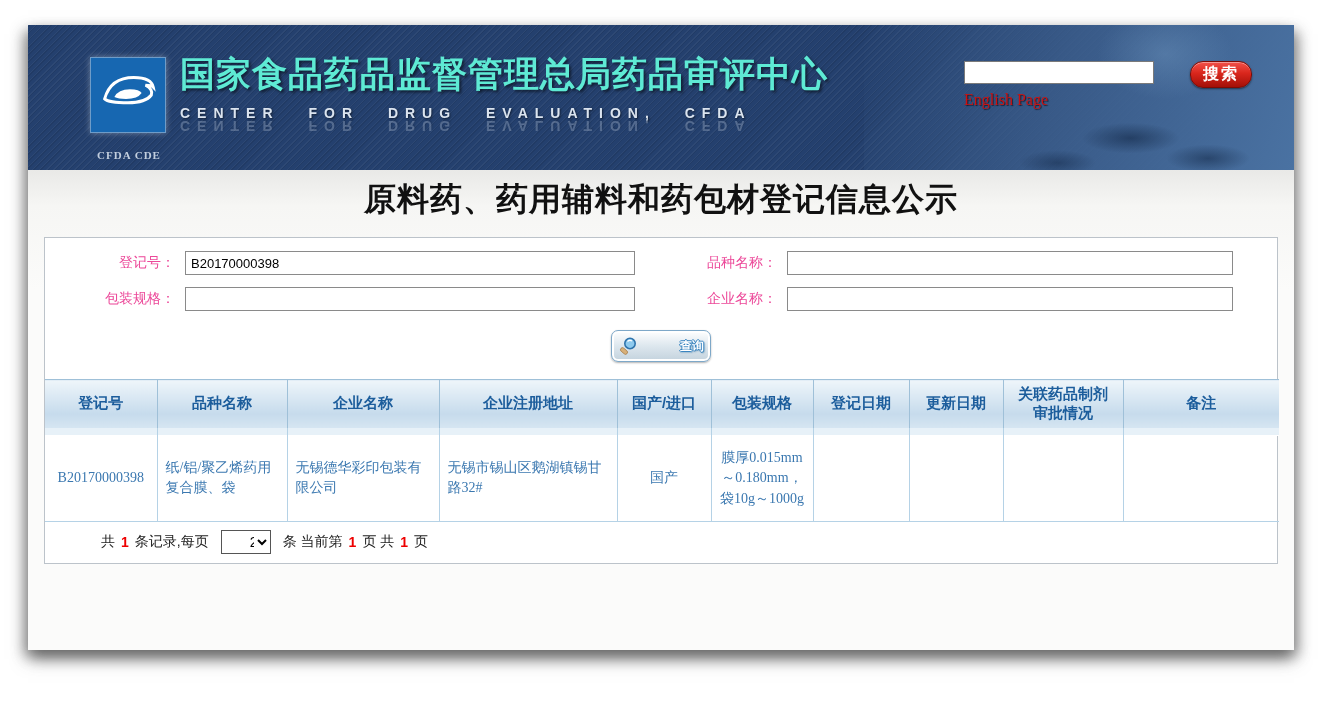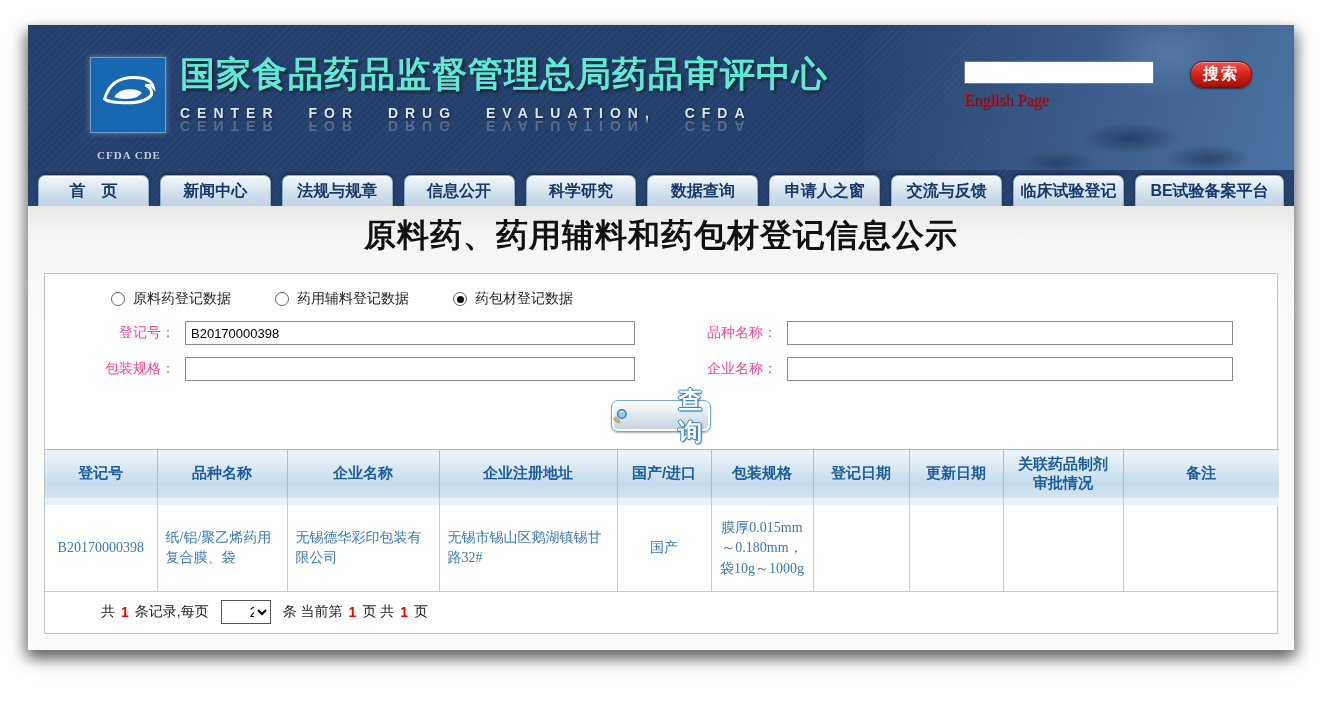--- a/index.html
+++ b/index.html
@@ -72,21 +72,21 @@
   .form-grid { display:grid; grid-template-columns:140px 450px 152px 446px; row-gap:12px;
                align-items:center; margin-top:13px; }
   .f-label { text-align:right; padding-right:10px; font-size:14px; color:#ec4899; white-space:nowrap; }
   .f-input { height:24px; border:1px solid #8a8a8a; background:#fff; font-size:13px; padding:0 5px; width:100%; }
 
   .query-row { text-align:center; margin-top:19px; }
   .query-btn { display:inline-flex; align-items:center; gap:6px; width:100px; height:32px; justify-content:center;
                background:linear-gradient(#ffffff, #dde7ee 50%, #c3d2dd);
                border:1px solid #7ea8c8; border-radius:7px;
                box-shadow:inset 0 0 0 2px #ffffff, 0 1px 2px rgba(0,0,0,.3); cursor:pointer; }
-  .query-btn .q-label { font-size:24px; font-weight:bold; color:#ffffff;
+  .query-btn .q-label { font-size:12px; font-weight:bold; color:#ffffff;
                text-shadow:-1px 0 #3a85c0, 1px 0 #3a85c0, 0 -1px #3a85c0, 0 1px #3a85c0, 1px 1px 2px #2a6fa0;margin-left:36px; }
 
   
   table.results { width:100%; border-collapse:collapse; margin-top:17px; table-layout:fixed; }
   .results th { height:48px; background:linear-gradient(#eef5fa, #c6dbec 70%, #d6e6f2);
                 border-left:1px solid #9fc0d8; border-top:1px solid #9fc0d8;
                 font-size:15px; font-weight:bold; color:#1c5d9c; padding:2px 8px; }
   .results th:first-child { border-left:none; }
   .results td.spc { height:8px; background:#e7f1f8; border-left:1px solid #b5d2e6; padding:0; }
   .results td.spc:first-child { border-left:none; }
@@ -130,52 +130,26 @@
 
     <div class="hdr-controls">
       <div class="search-col">
         <input class="hdr-search-input" value="" style="">
         <span class="english-link">English Page</span>
       </div>
       <button class="hdr-search-btn">搜索</button>
     </div>
   </div>
 
-  <div class="nav">
-    <div class="tab">首　页</div>
-    <div class="tab">新闻中心</div>
-    <div class="tab">法规与规章</div>
-    <div class="tab">信息公开</div>
-    <div class="tab">科学研究</div>
-    <div class="tab">数据查询</div>
-    <div class="tab">申请人之窗</div>
-    <div class="tab">交流与反馈</div>
-    <div class="tab">临床试验登记</div>
-    <div class="tab tab-wide">BE试验备案平台</div>
-  </div>
 
   <div class="content">
     <div class="page-title">原料药、药用辅料和药包材登记信息公示</div>
 
     <div class="panel">
 
-      <div class="radio-row">
-        <span class="radio-item">
-          <span class="radio-circle"></span>
-          <span>原料药登记数据</span>
-        </span>
-        <span class="radio-item">
-          <span class="radio-circle"></span>
-          <span>药用辅料登记数据</span>
-        </span>
-        <span class="radio-item">
-          <span class="radio-circle checked"></span>
-          <span>药包材登记数据</span>
-        </span>
-      </div>
 
       <div class="form-grid">
         <div class="f-label">登记号：</div>
         <input class="f-input" value="B20170000398" style="">
         <div class="f-label">品种名称：</div>
         <input class="f-input" value="" style="">
 
         <div class="f-label">包装规格：</div>
         <input class="f-input" value="" style="">
         <div class="f-label">企业名称：</div>

